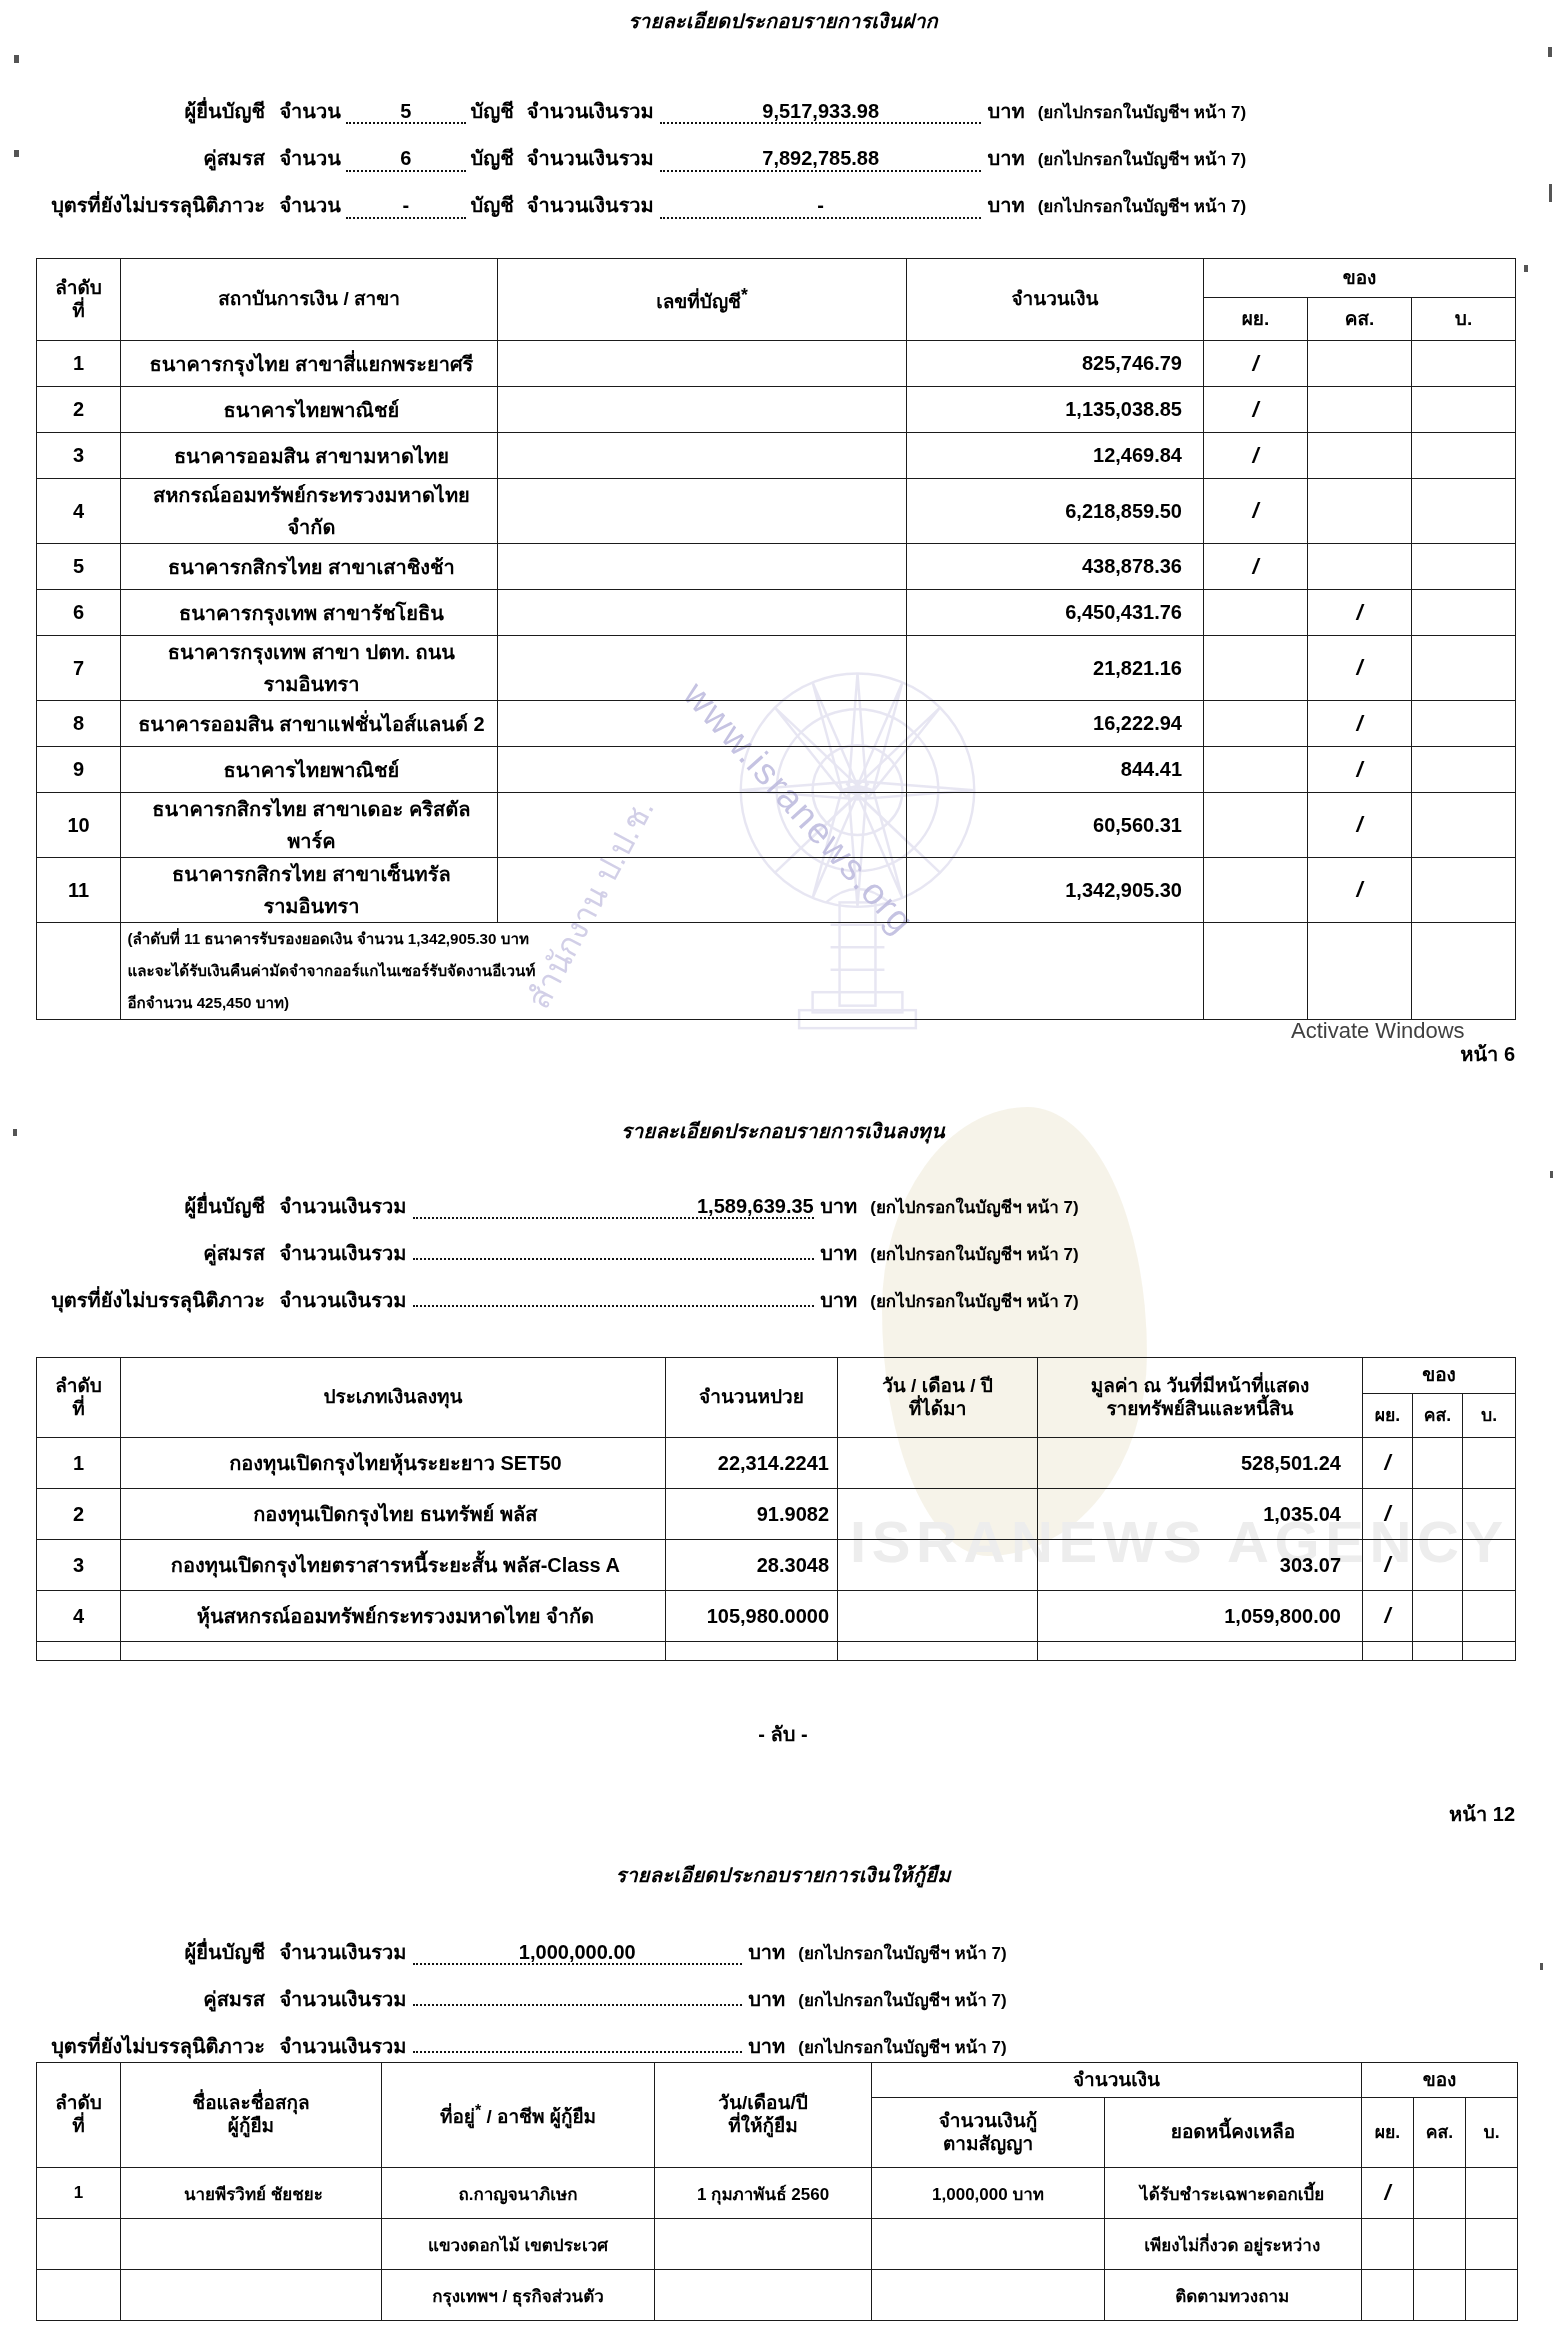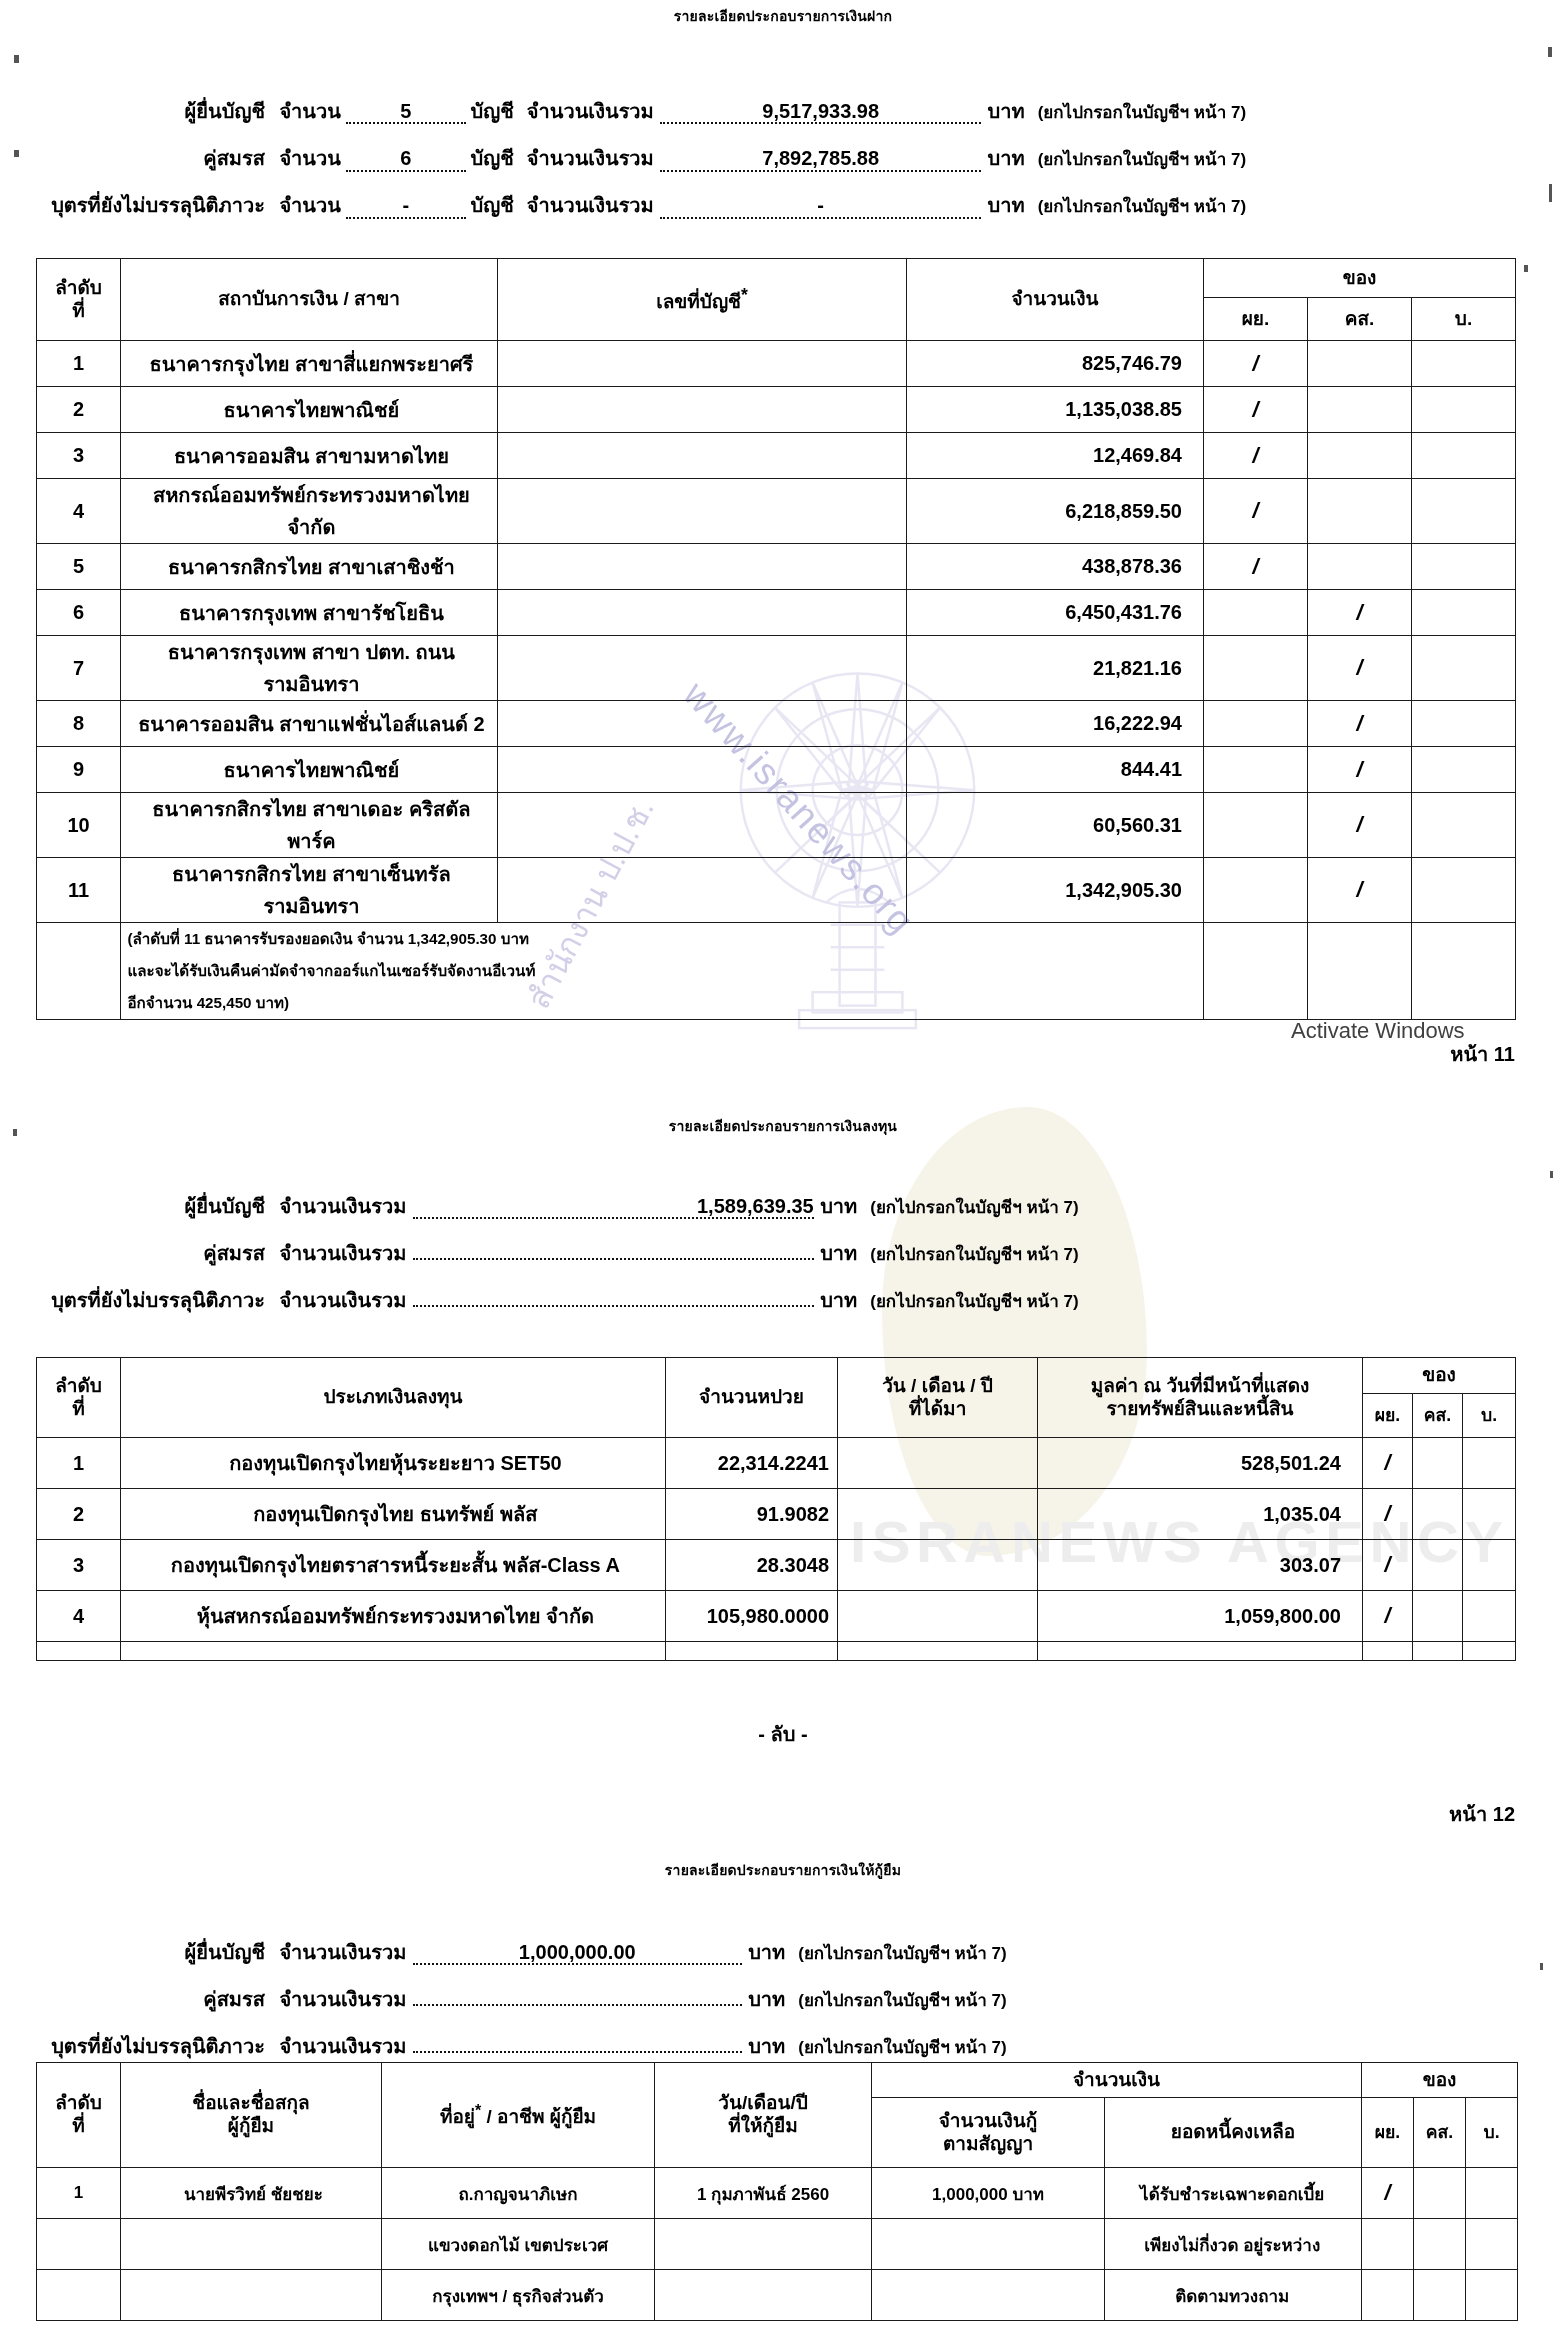--- a/index.html
+++ b/index.html
@@ -83,23 +83,24 @@
   }
 
   
   .speck { position: absolute; background: #555; z-index: 1; }
 
   
   .page { position: relative; z-index: 2; }
 
   .doc-title {
     text-align: center;
-    font-size: 14px;
+    font-size: 20px;
     font-weight: bold;
     letter-spacing: 0.2px;
+    font-style: italic;
   }
 
   .sum-block { margin-top: 17.6px; }
   .sum-line {
     display: flex;
     align-items: baseline;
     font-size: 20px;
     font-weight: bold;
     margin-bottom: 15.2px;
     white-space: nowrap;
@@ -395,21 +396,21 @@
             <td class="note-cell last" colspan="3">อีกจำนวน 425,450 บาท)</td>
             <td class="note-cell last"></td>
             <td class="note-cell last"></td>
             <td class="note-cell last"></td>
           </tr>
         </tbody>
     </table>
   </div>
 
   <div style="position:absolute; left:1315px; top:1038px; width:200px;">
-    <div class="pagenum">หน้า 11</div>
+    <div class="pagenum">หน้า 6</div>
   </div>
 
   <div style="position:absolute; left:0; top:1115px; width:1566px;">
     <div class="doc-title">รายละเอียดประกอบรายการเงินลงทุน</div>
   </div>
 
   <div class="sum-block" style="position:absolute; left:0; top:1172px; width:1566px;">
     <div class="sum-line">
       <span style="width:265px;" class="sum-label">ผู้ยื่นบัญชี</span>
       <span style="padding-left:14.4px;">จำนวนเงินรวม</span>

